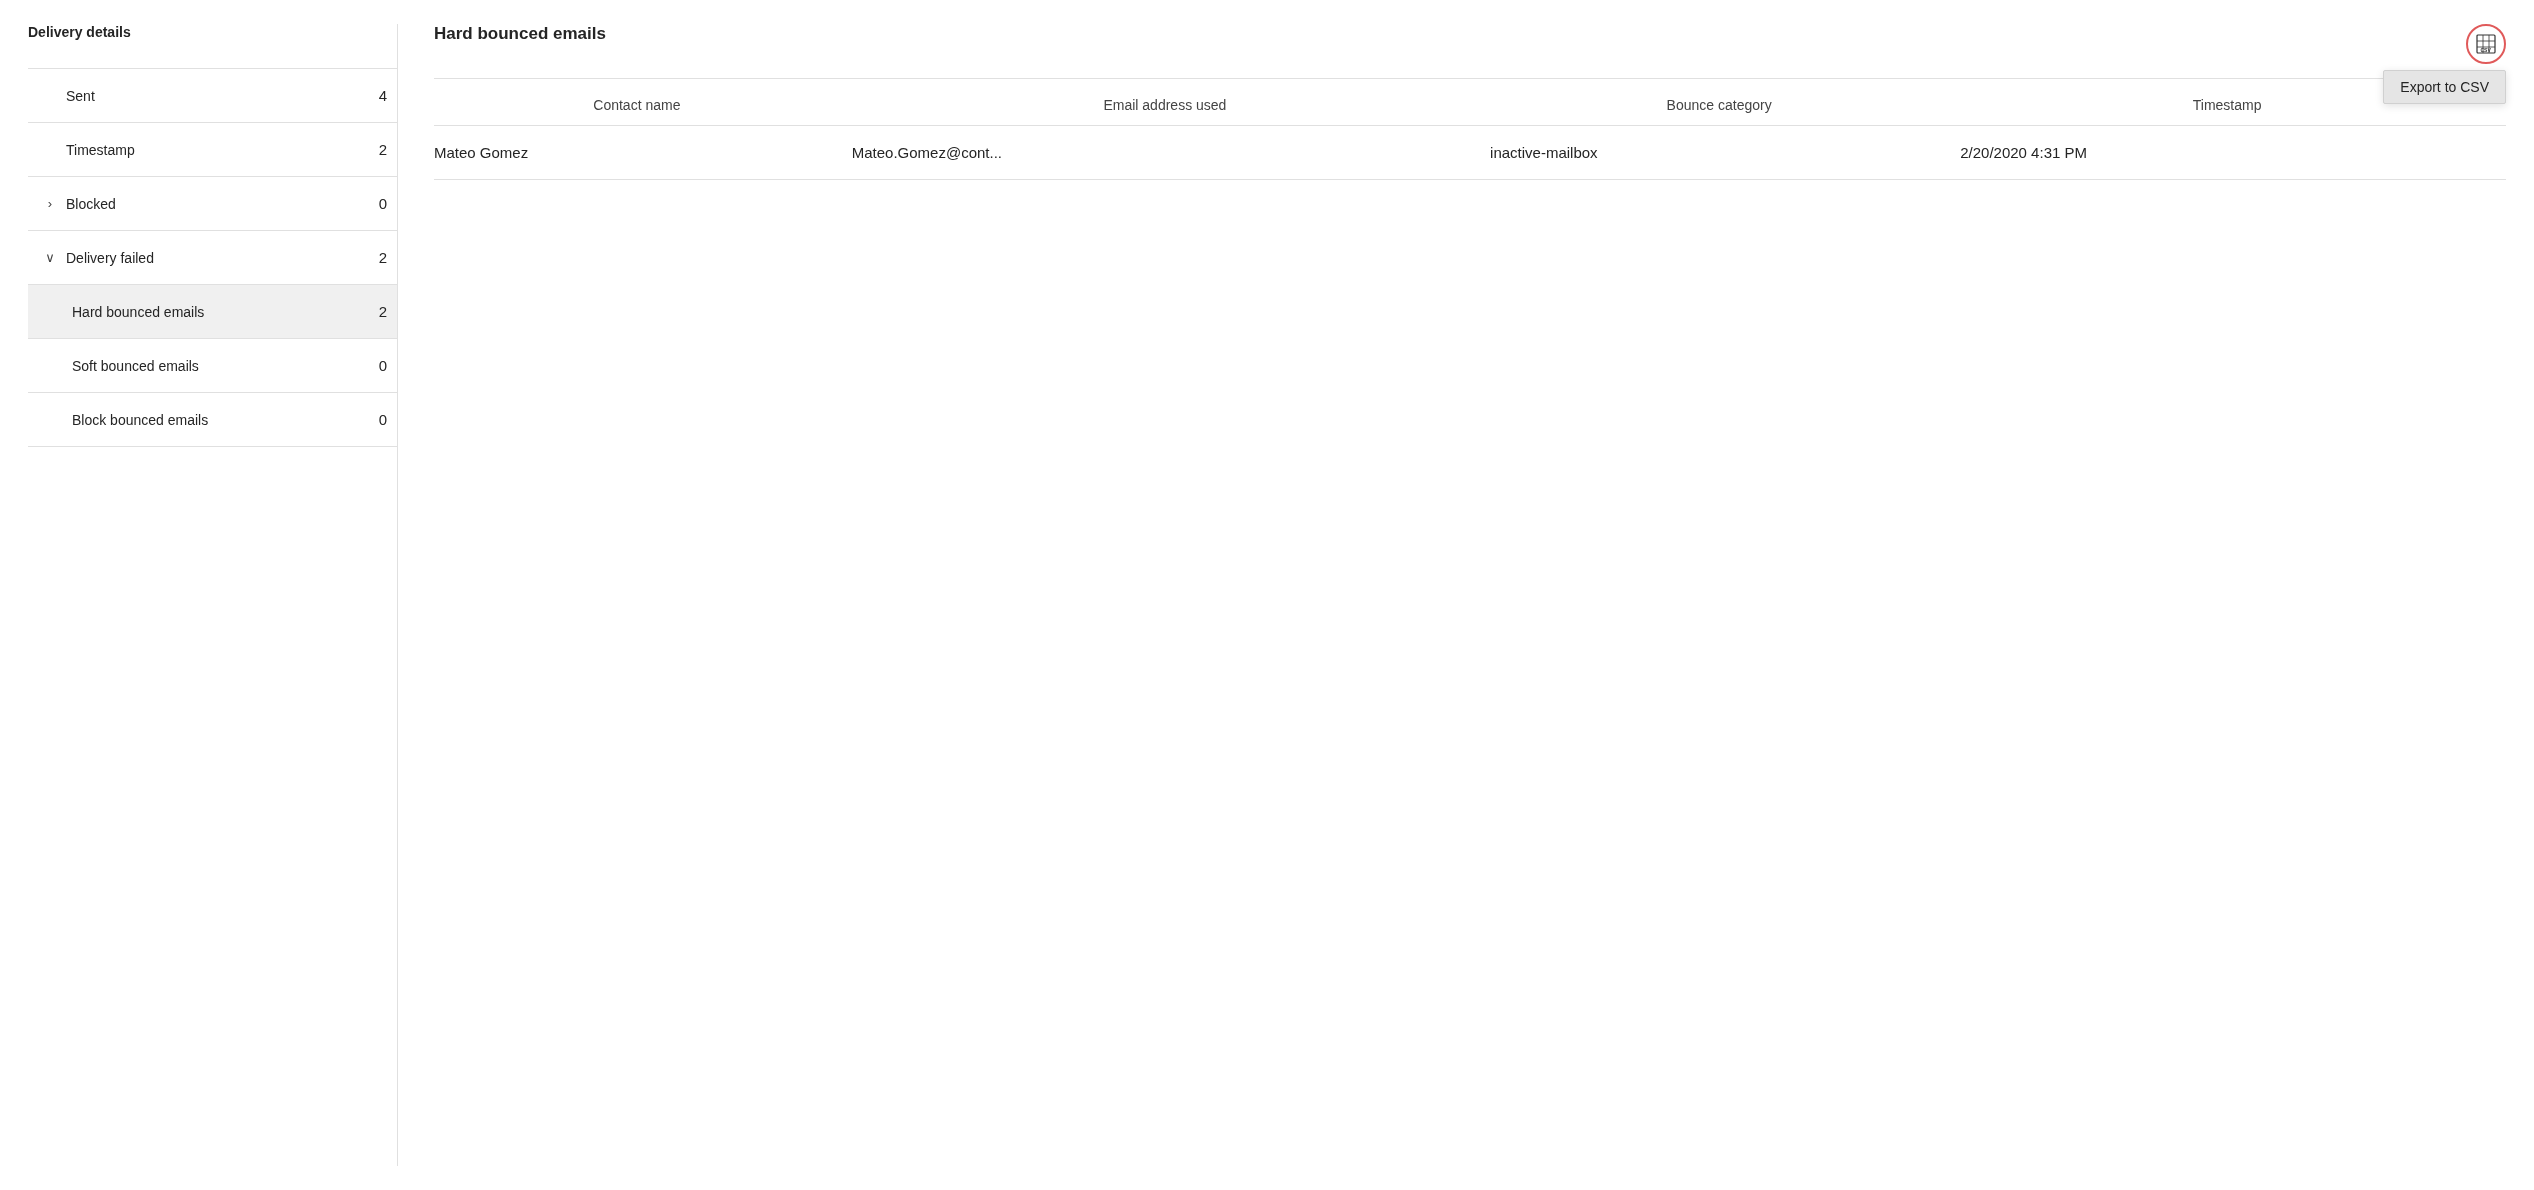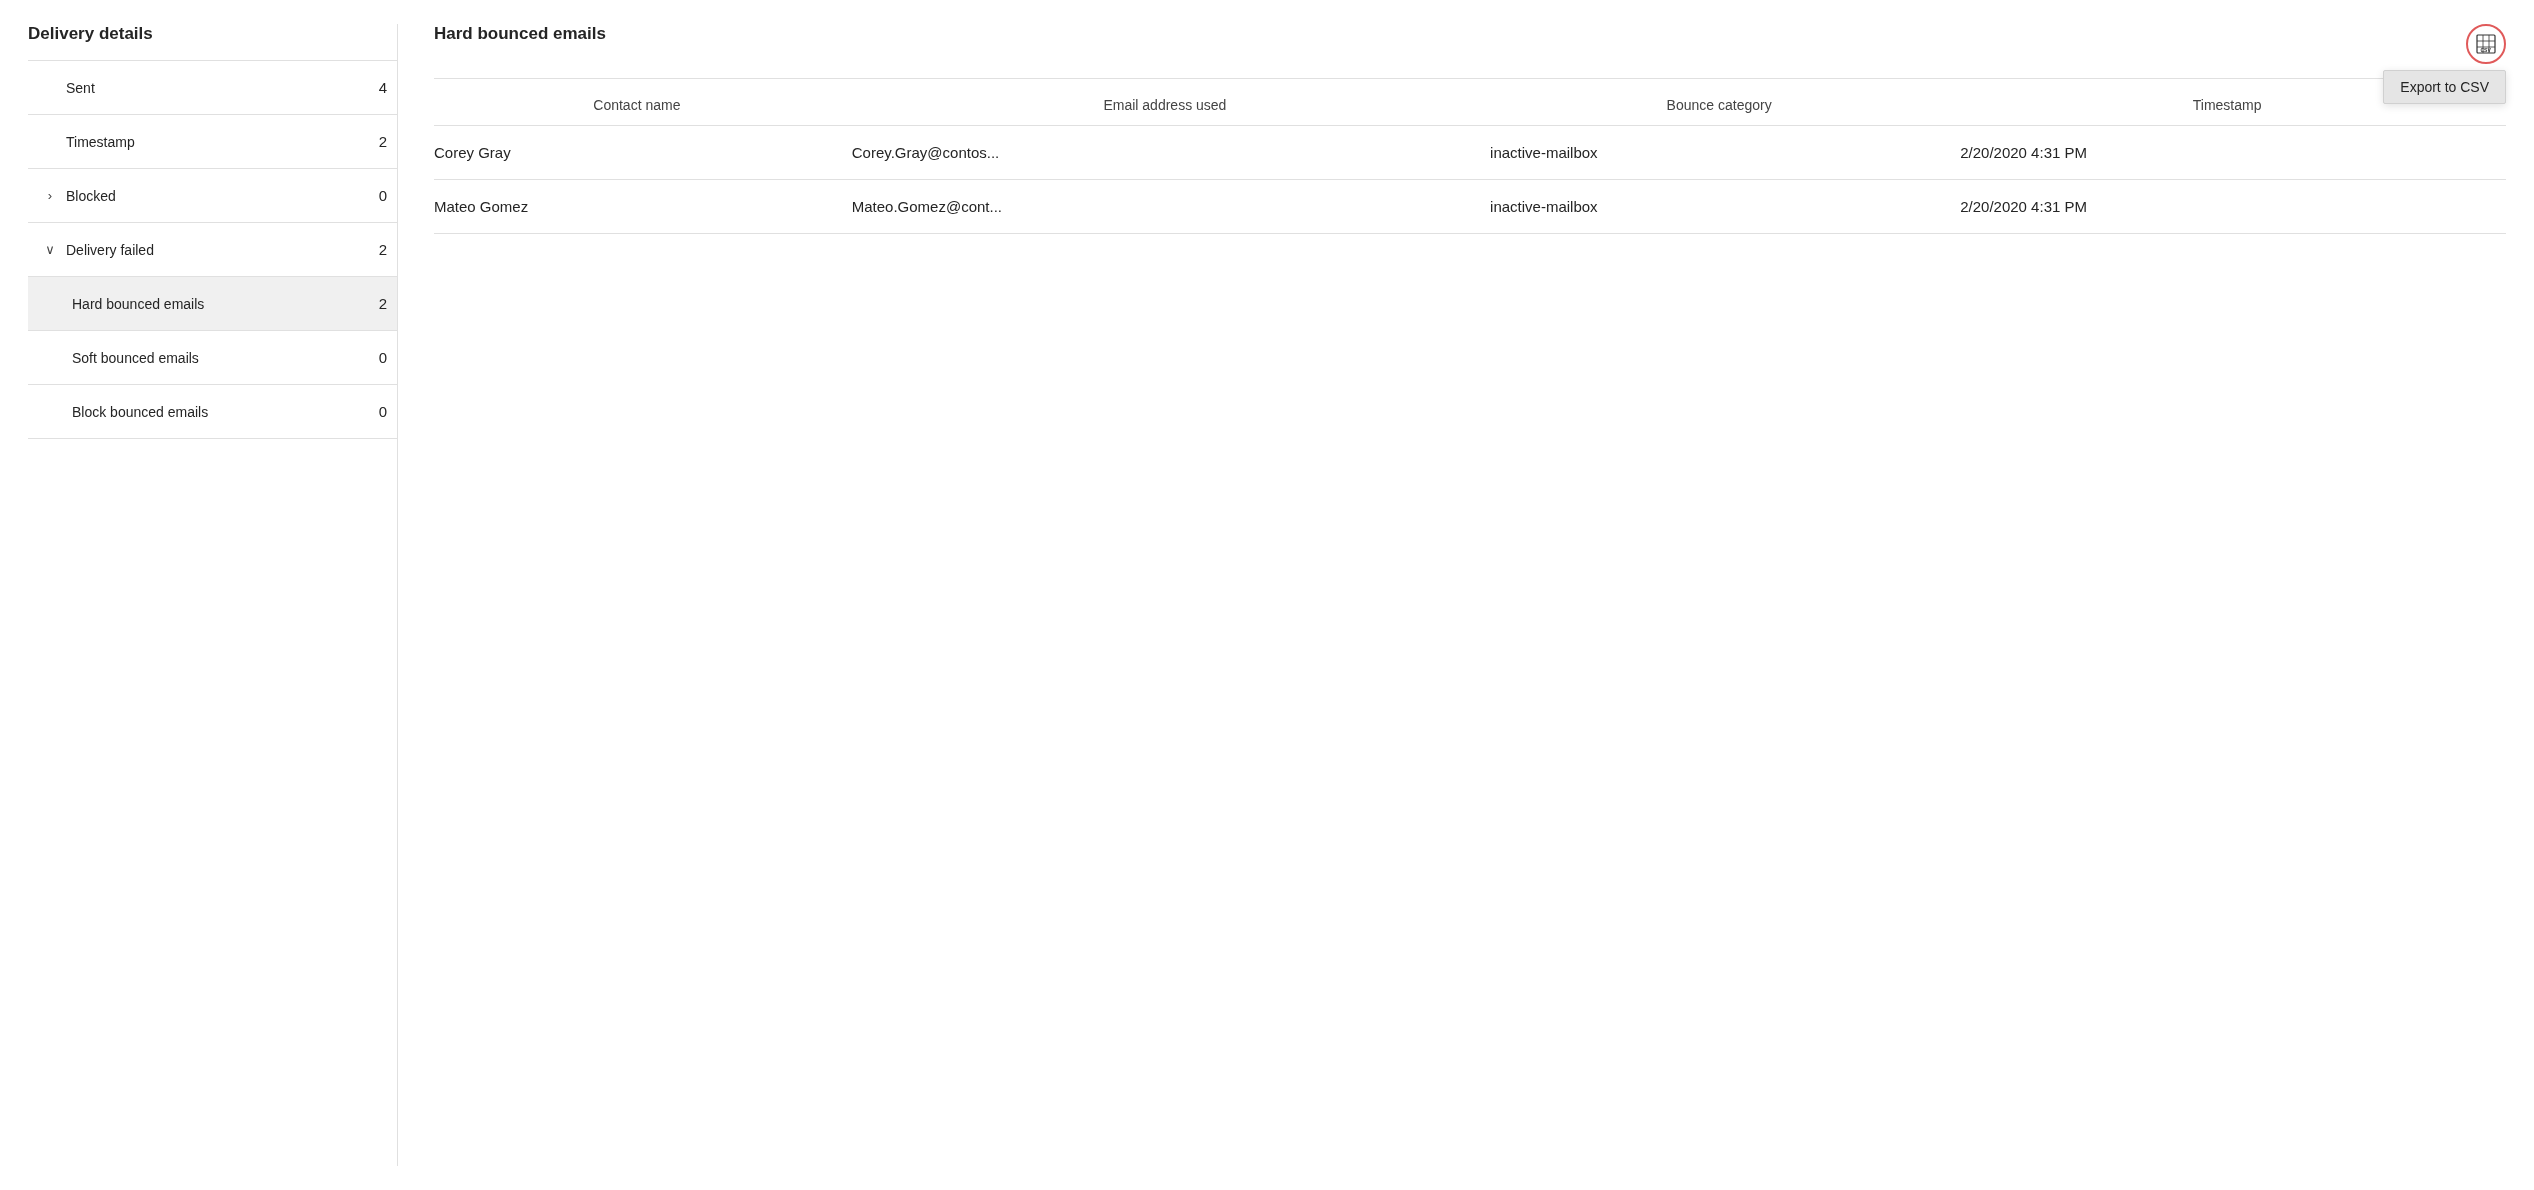--- a/index.html
+++ b/index.html
@@ -25,23 +25,23 @@
 
     
     .left-panel {
       width: 370px;
       flex-shrink: 0;
       border-right: 1px solid #e0e0e0;
       padding-right: 0;
     }
 
     .left-panel-title {
-      font-size: 17px;
+      font-size: 14px;
       font-weight: 600;
-      padding-bottom: 16px;
+      padding-bottom: 28px;
       border-bottom: 1px solid #e0e0e0;
       margin-bottom: 0;
     }
 
     .delivery-row {
       display: flex;
       align-items: center;
       padding: 18px 10px 18px 10px;
       border-bottom: 1px solid #e0e0e0;
       position: relative;
@@ -248,26 +248,20 @@
       <thead>
         <tr id="table-header-row">
             <th>Contact name</th>
             <th>Email address used</th>
             <th>Bounce category</th>
             <th>Timestamp</th>
           </tr>
       </thead>
       <tbody id="table-body">
           <tr>
-            <td>Corey Gray</td>
-            <td>Corey.Gray@contos...</td>
-            <td>inactive-mailbox</td>
-            <td>2/20/2020 4:31 PM</td>
-          </tr>
-          <tr>
             <td>Mateo Gomez</td>
             <td>Mateo.Gomez@cont...</td>
             <td>inactive-mailbox</td>
             <td>2/20/2020 4:31 PM</td>
           </tr>
         </tbody>
     </table>
   </div>
 </div>
 

